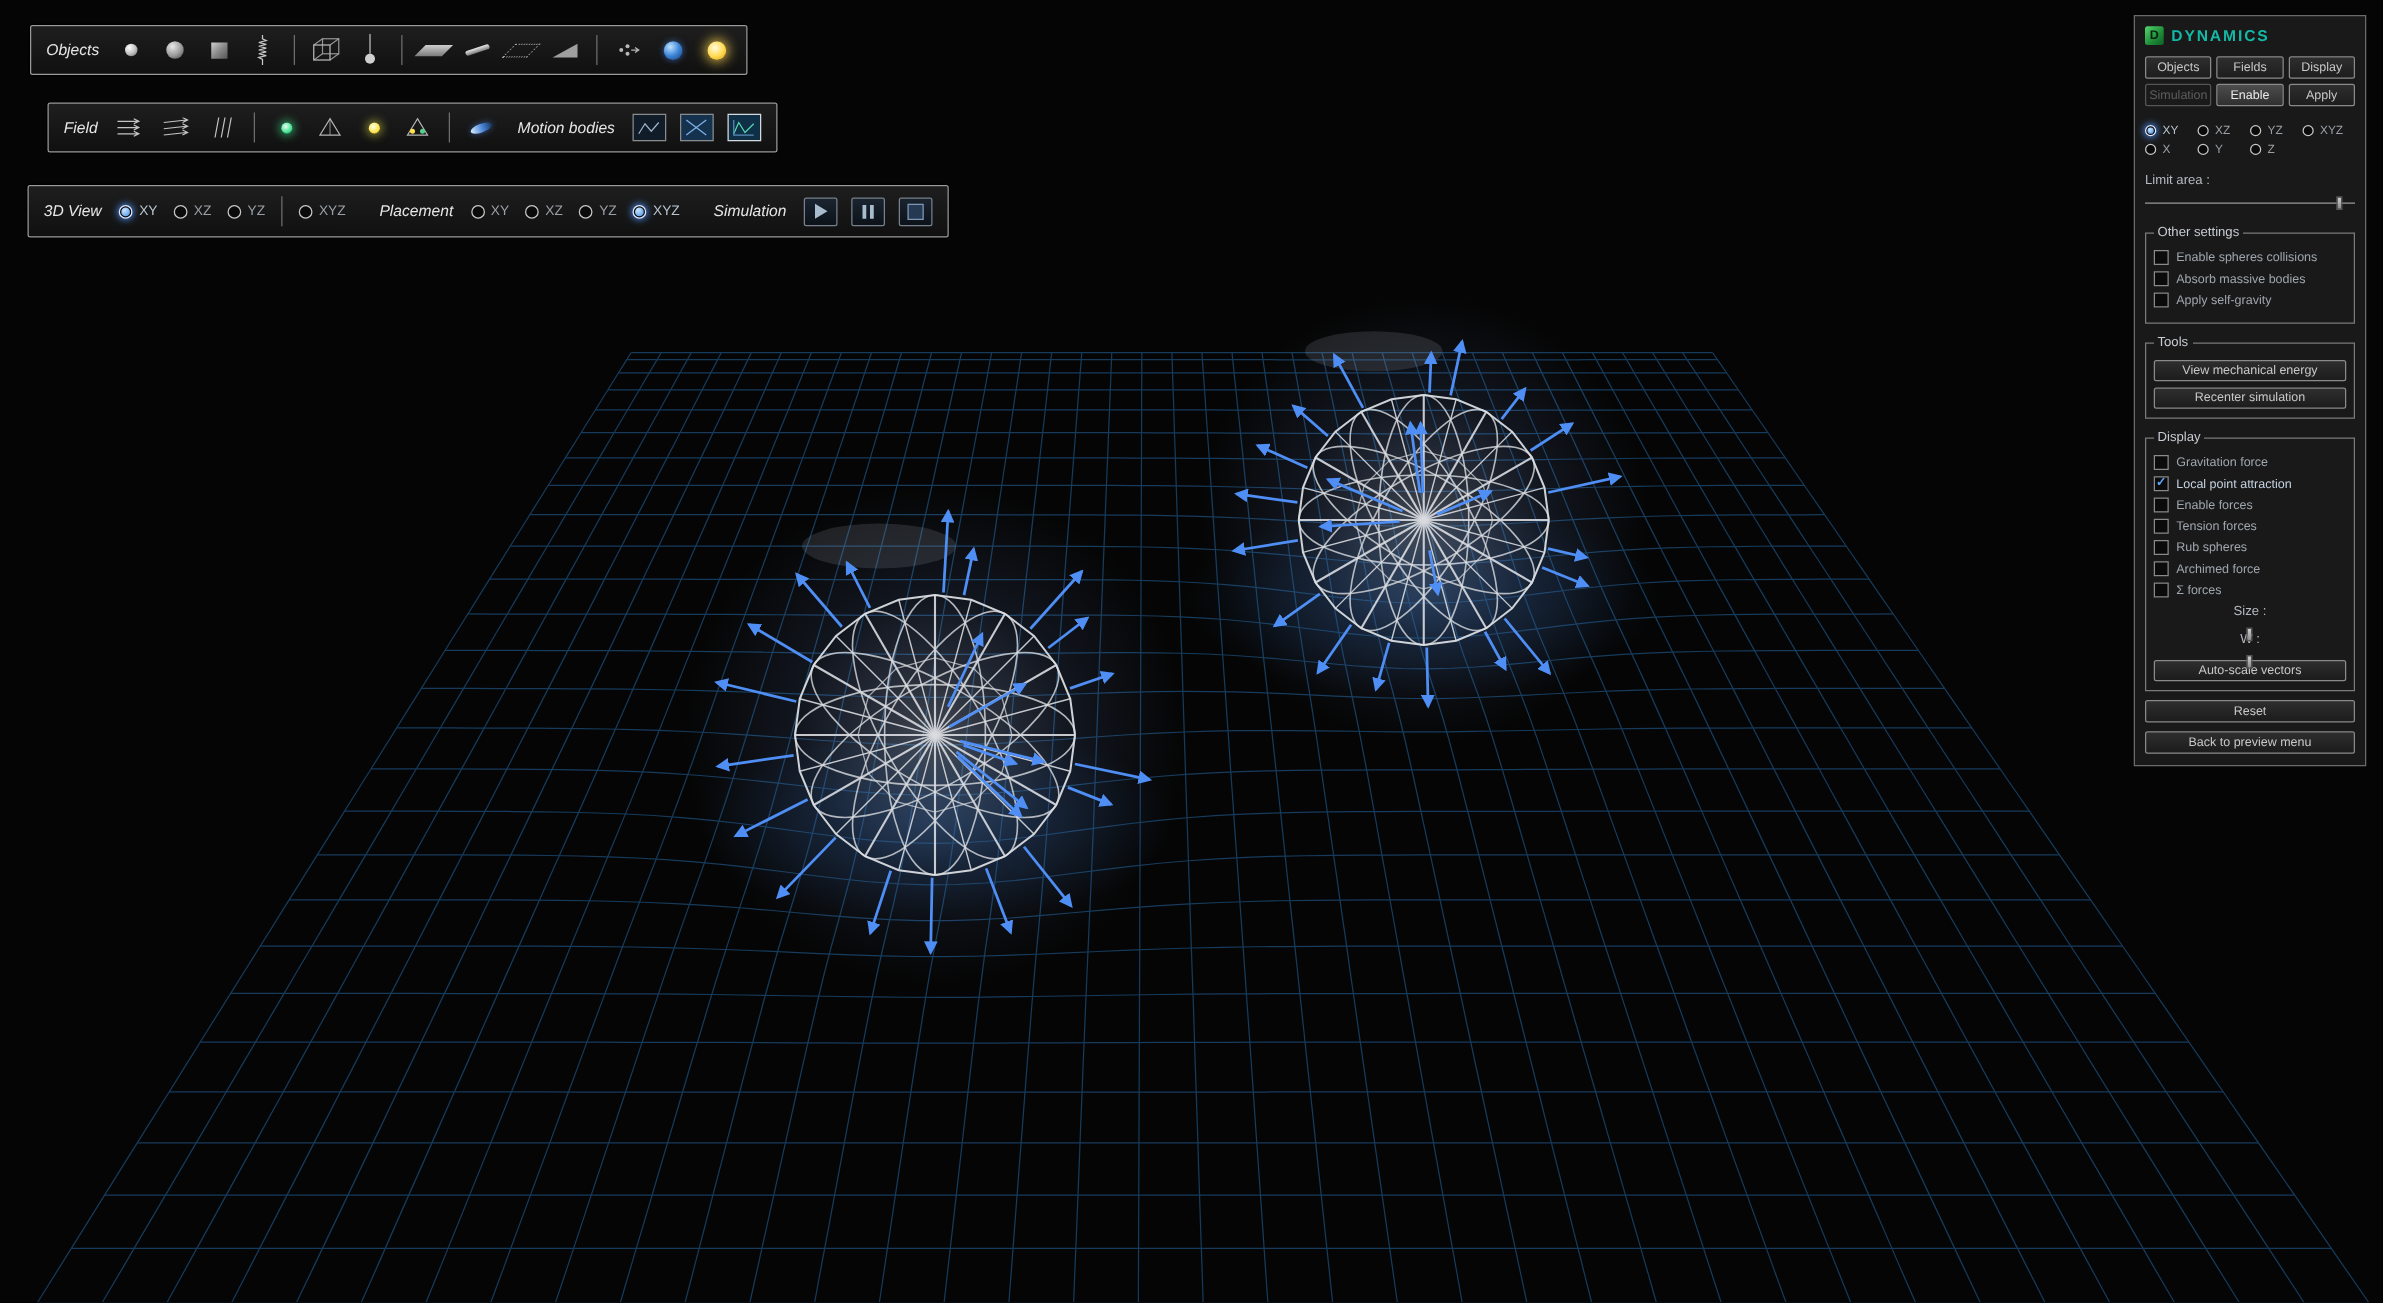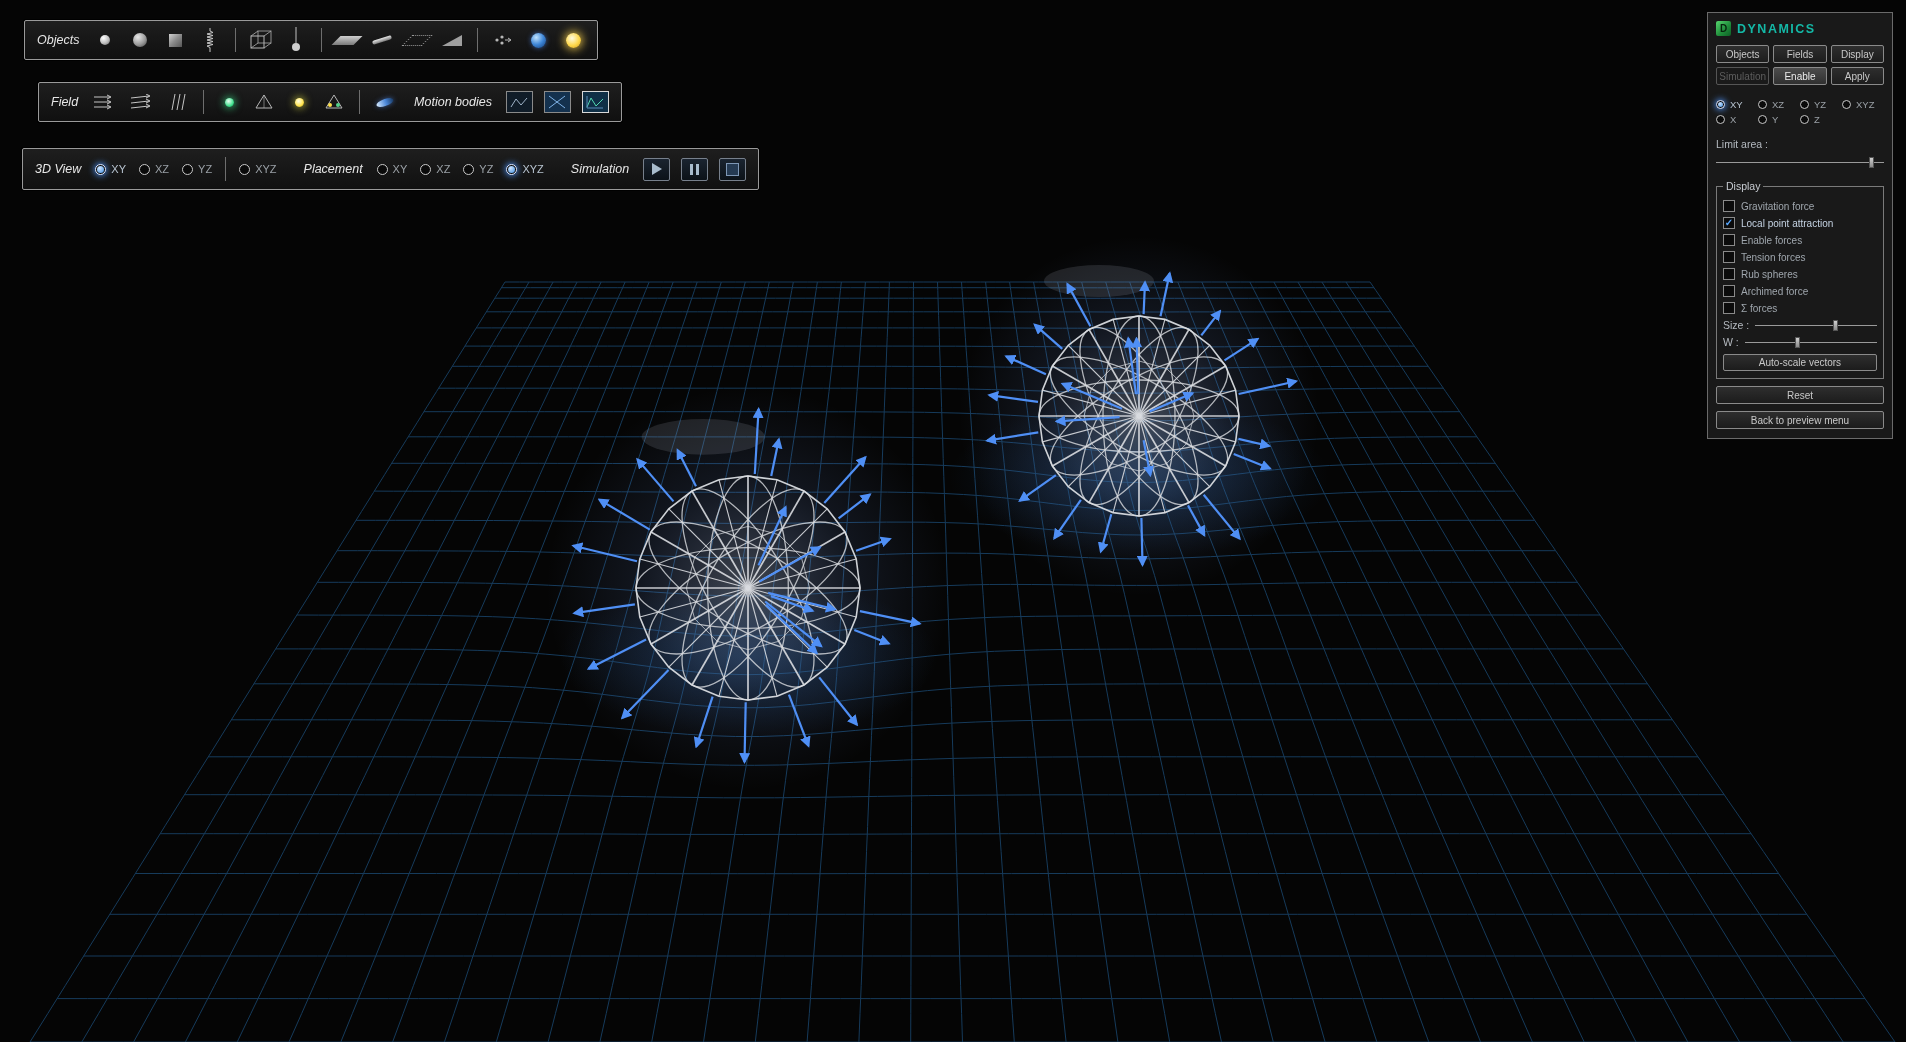--- a/index.html
+++ b/index.html
@@ -59,21 +59,21 @@
   .tab.active{background:linear-gradient(#4c4c4c,#303030);color:#eaeaea;}
   .tab.disabled{color:#5d5d5d;border-color:#555;background:#1a1a1a;}
   .axisgrid{margin-top:8px;}
   .axisrow{display:flex;margin:4px 0;}
   .axisrow .radio{width:25%;}
   .plabel{font-size:10.5px;color:#b5bac0;white-space:nowrap;}
   .limit{margin:9px 0 2px;}
   .slider{position:relative;height:13px;margin-top:6px;cursor:pointer;}
   .slider .track{position:absolute;left:0;right:0;top:6px;height:1px;background:#9a9a9a;}
   .slider .handle{position:absolute;top:1px;width:5px;height:11px;background:linear-gradient(#cfcfcf,#8a8a8a);border:1px solid #555;margin-left:-3px;box-sizing:border-box;}
-  .sliderrow{display:flex;align-items:flex-start;gap:6px;margin:4px 0 2px;}
+  .sliderrow{display:flex;align-items:center;gap:6px;margin:4px 0 2px;flex-direction:column;}
   .sliderrow .slider{flex:1;margin-top:0;}
   fieldset{border:1px solid #7a7a7a;margin:9px 0 0;padding:3px 6px 7px;min-inline-size:0;}
   legend{font-size:10.5px;color:#c8ccd2;padding:0 3px;}
   .checkrow{display:flex;align-items:center;gap:6px;margin:5px 0;cursor:pointer;}
   .cbox{width:10px;height:10px;border:1px solid #8a8a8a;background:#0b0b0b;flex:none;display:flex;align-items:center;justify-content:center;
     font-size:10px;line-height:1;color:#57a8ff;font-weight:bold;box-sizing:content-box;}
   .clabel{font-size:10px;color:#9fa6ad;white-space:nowrap;}
   .checkrow.checked .clabel{color:#c4d2e2;}
   .pbtn{display:block;width:100%;height:17px;margin:5px 0 0;background:linear-gradient(#2e2e2e,#1c1c1c);border:1px solid #8a8a8a;
     border-radius:2px;color:#c8c8c8;font-size:10px;font-family:inherit;cursor:pointer;padding:0;}
@@ -527,21 +527,43 @@
     </div>
 
     <div class="limit">
       <div class="plabel">Limit area :</div>
       <div class="slider">
         <span class="track"></span>
         <span class="handle" style="left: 93%;"></span>
       </div>
     </div>
 
-
+    <fieldset>
+      <legend>Other settings</legend>
+      <div id="other-checks">
+          <div class="checkrow">
+            <span class="cbox"></span>
+            <span class="clabel">Enable spheres collisions</span>
+          </div>
+          <div class="checkrow">
+            <span class="cbox"></span>
+            <span class="clabel">Absorb massive bodies</span>
+          </div>
+          <div class="checkrow">
+            <span class="cbox"></span>
+            <span class="clabel">Apply self-gravity</span>
+          </div>
+        </div>
+    </fieldset>
+
+    <fieldset>
+      <legend>Tools</legend>
+      <button class="pbtn">View mechanical energy</button>
+      <button class="pbtn">Recenter simulation</button>
+    </fieldset>
 
     <fieldset>
       <legend>Display</legend>
       <div id="display-checks">
           <div class="checkrow">
             <span class="cbox"></span>
             <span class="clabel">Gravitation force</span>
           </div>
           <div class="checkrow checked">
             <span class="cbox">✓</span>

